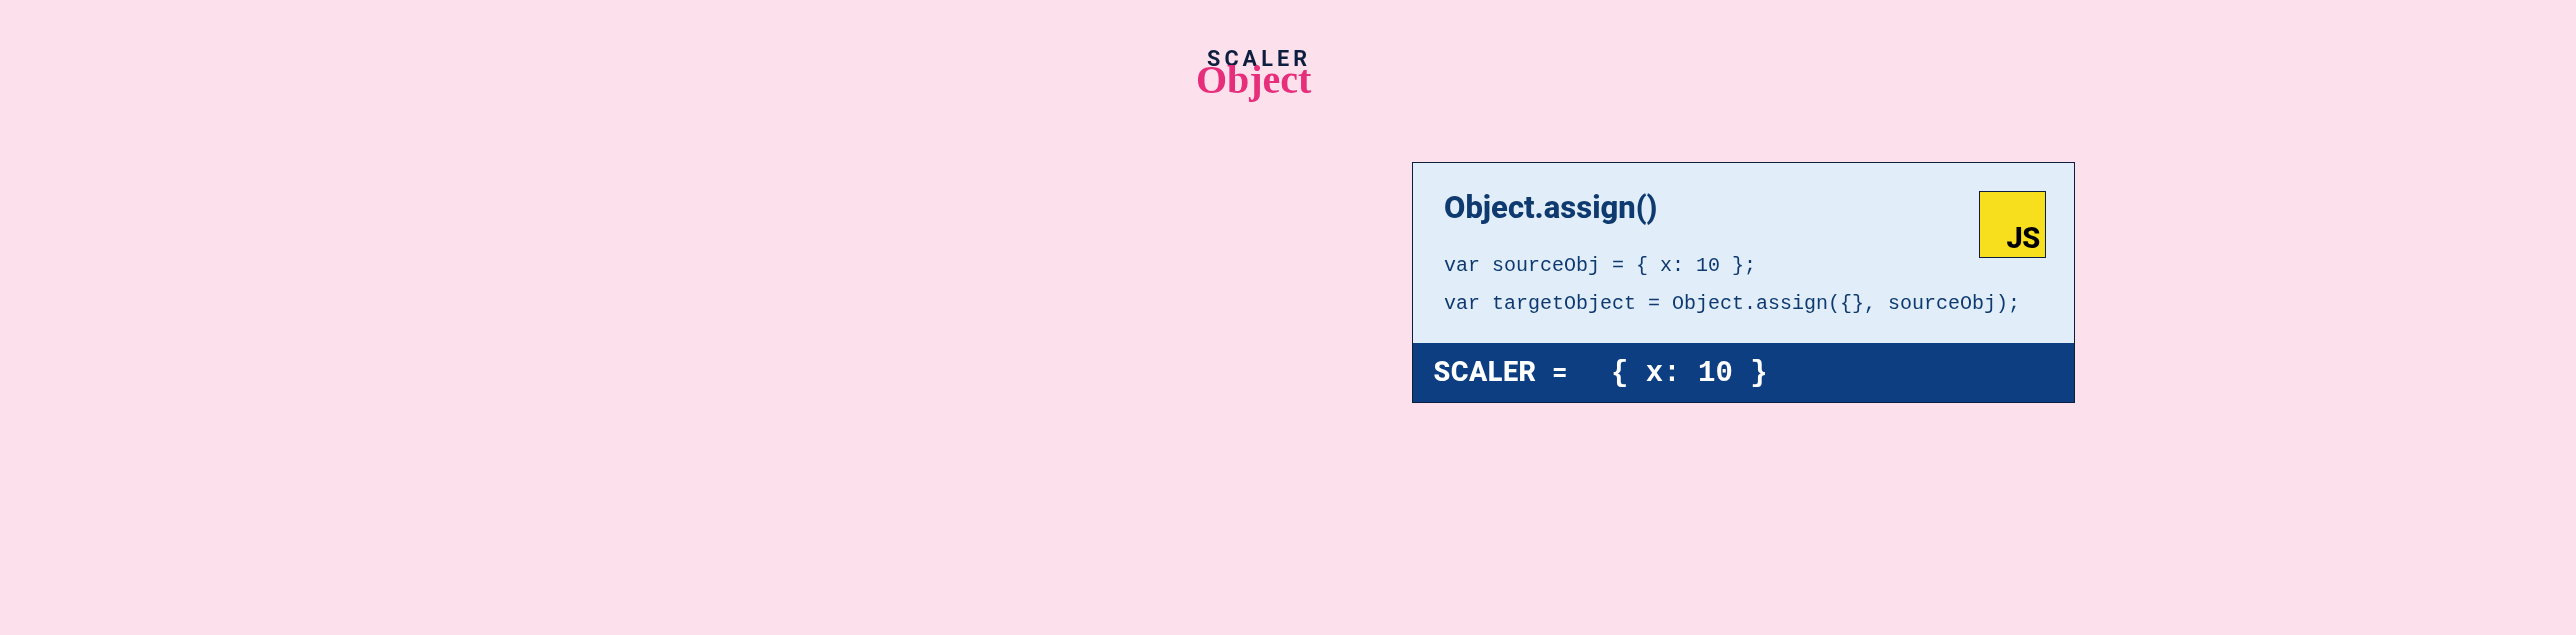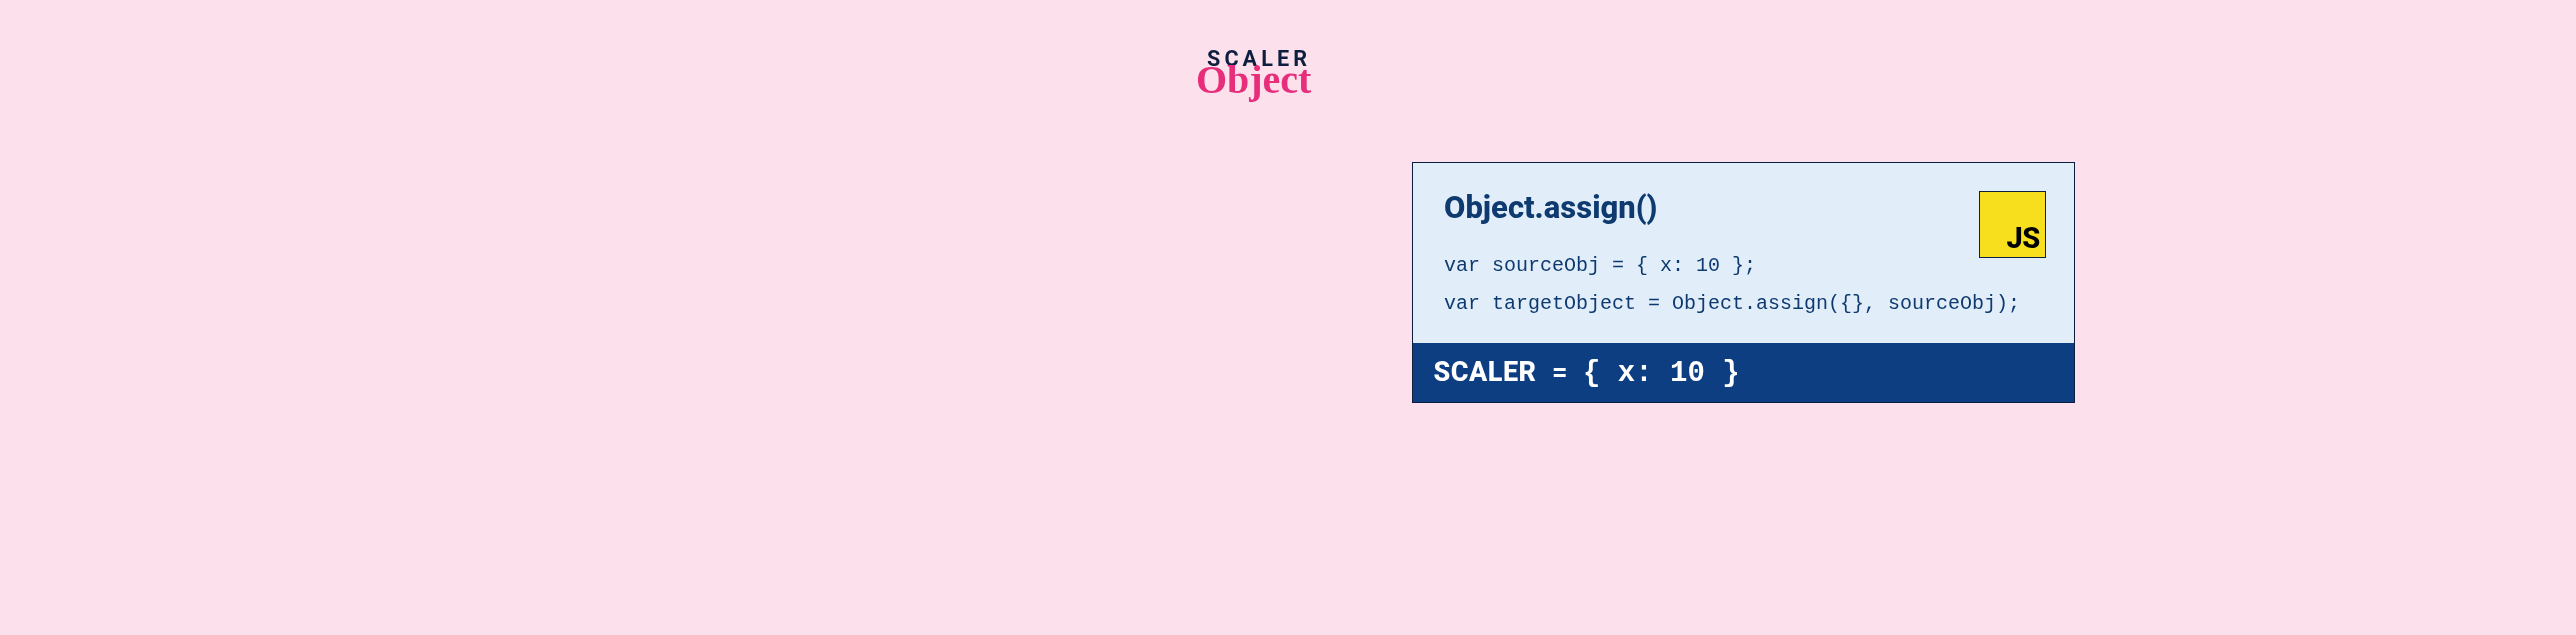--- a/index.html
+++ b/index.html
@@ -92,20 +92,21 @@
   }
   .output-eq {
     font-weight: 700;
     font-size: 27px;
   }
   .output-value {
     font-family: "SFMono-Regular", Consolas, "Liberation Mono", Menlo, monospace;
     font-size: 29px;
     font-weight: 600;
     white-space: pre;
+    margin-left: 28px;
   }
 </style>
 </head>
 <body>
 
 <div class="logo">
   <div class="logo-scaler">SCALER</div>
   <div class="logo-topics">Object</div>
 </div>
 

